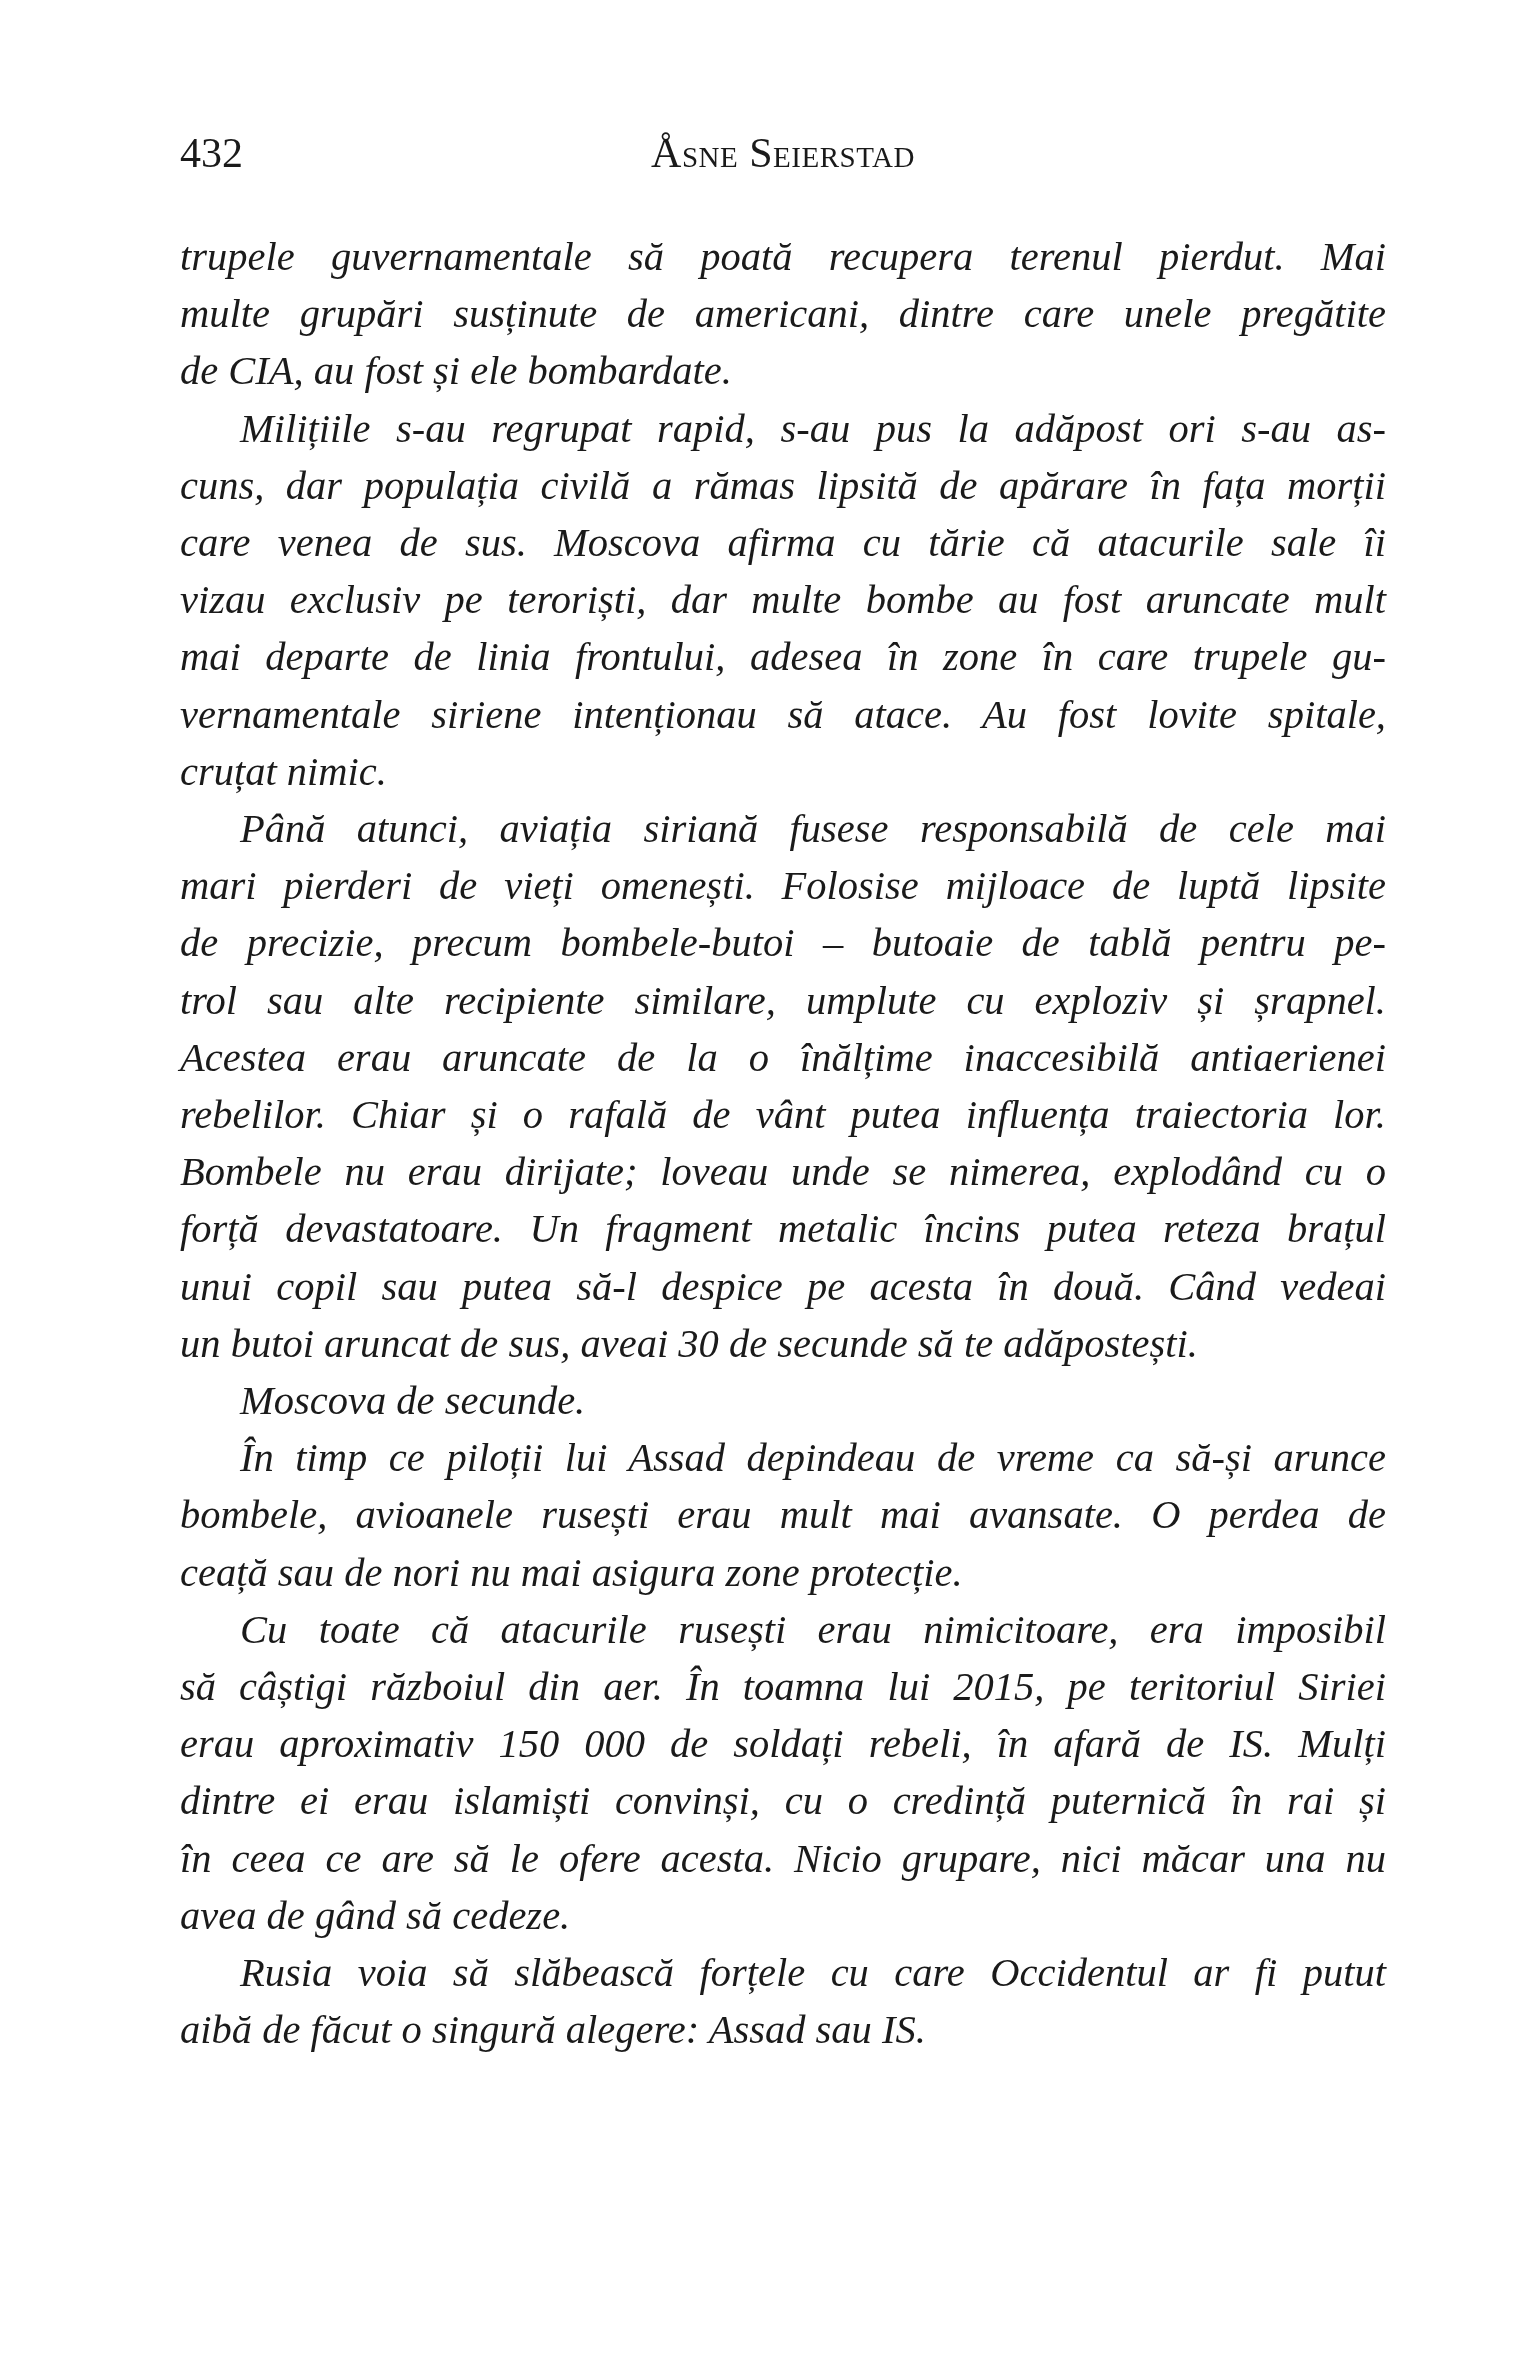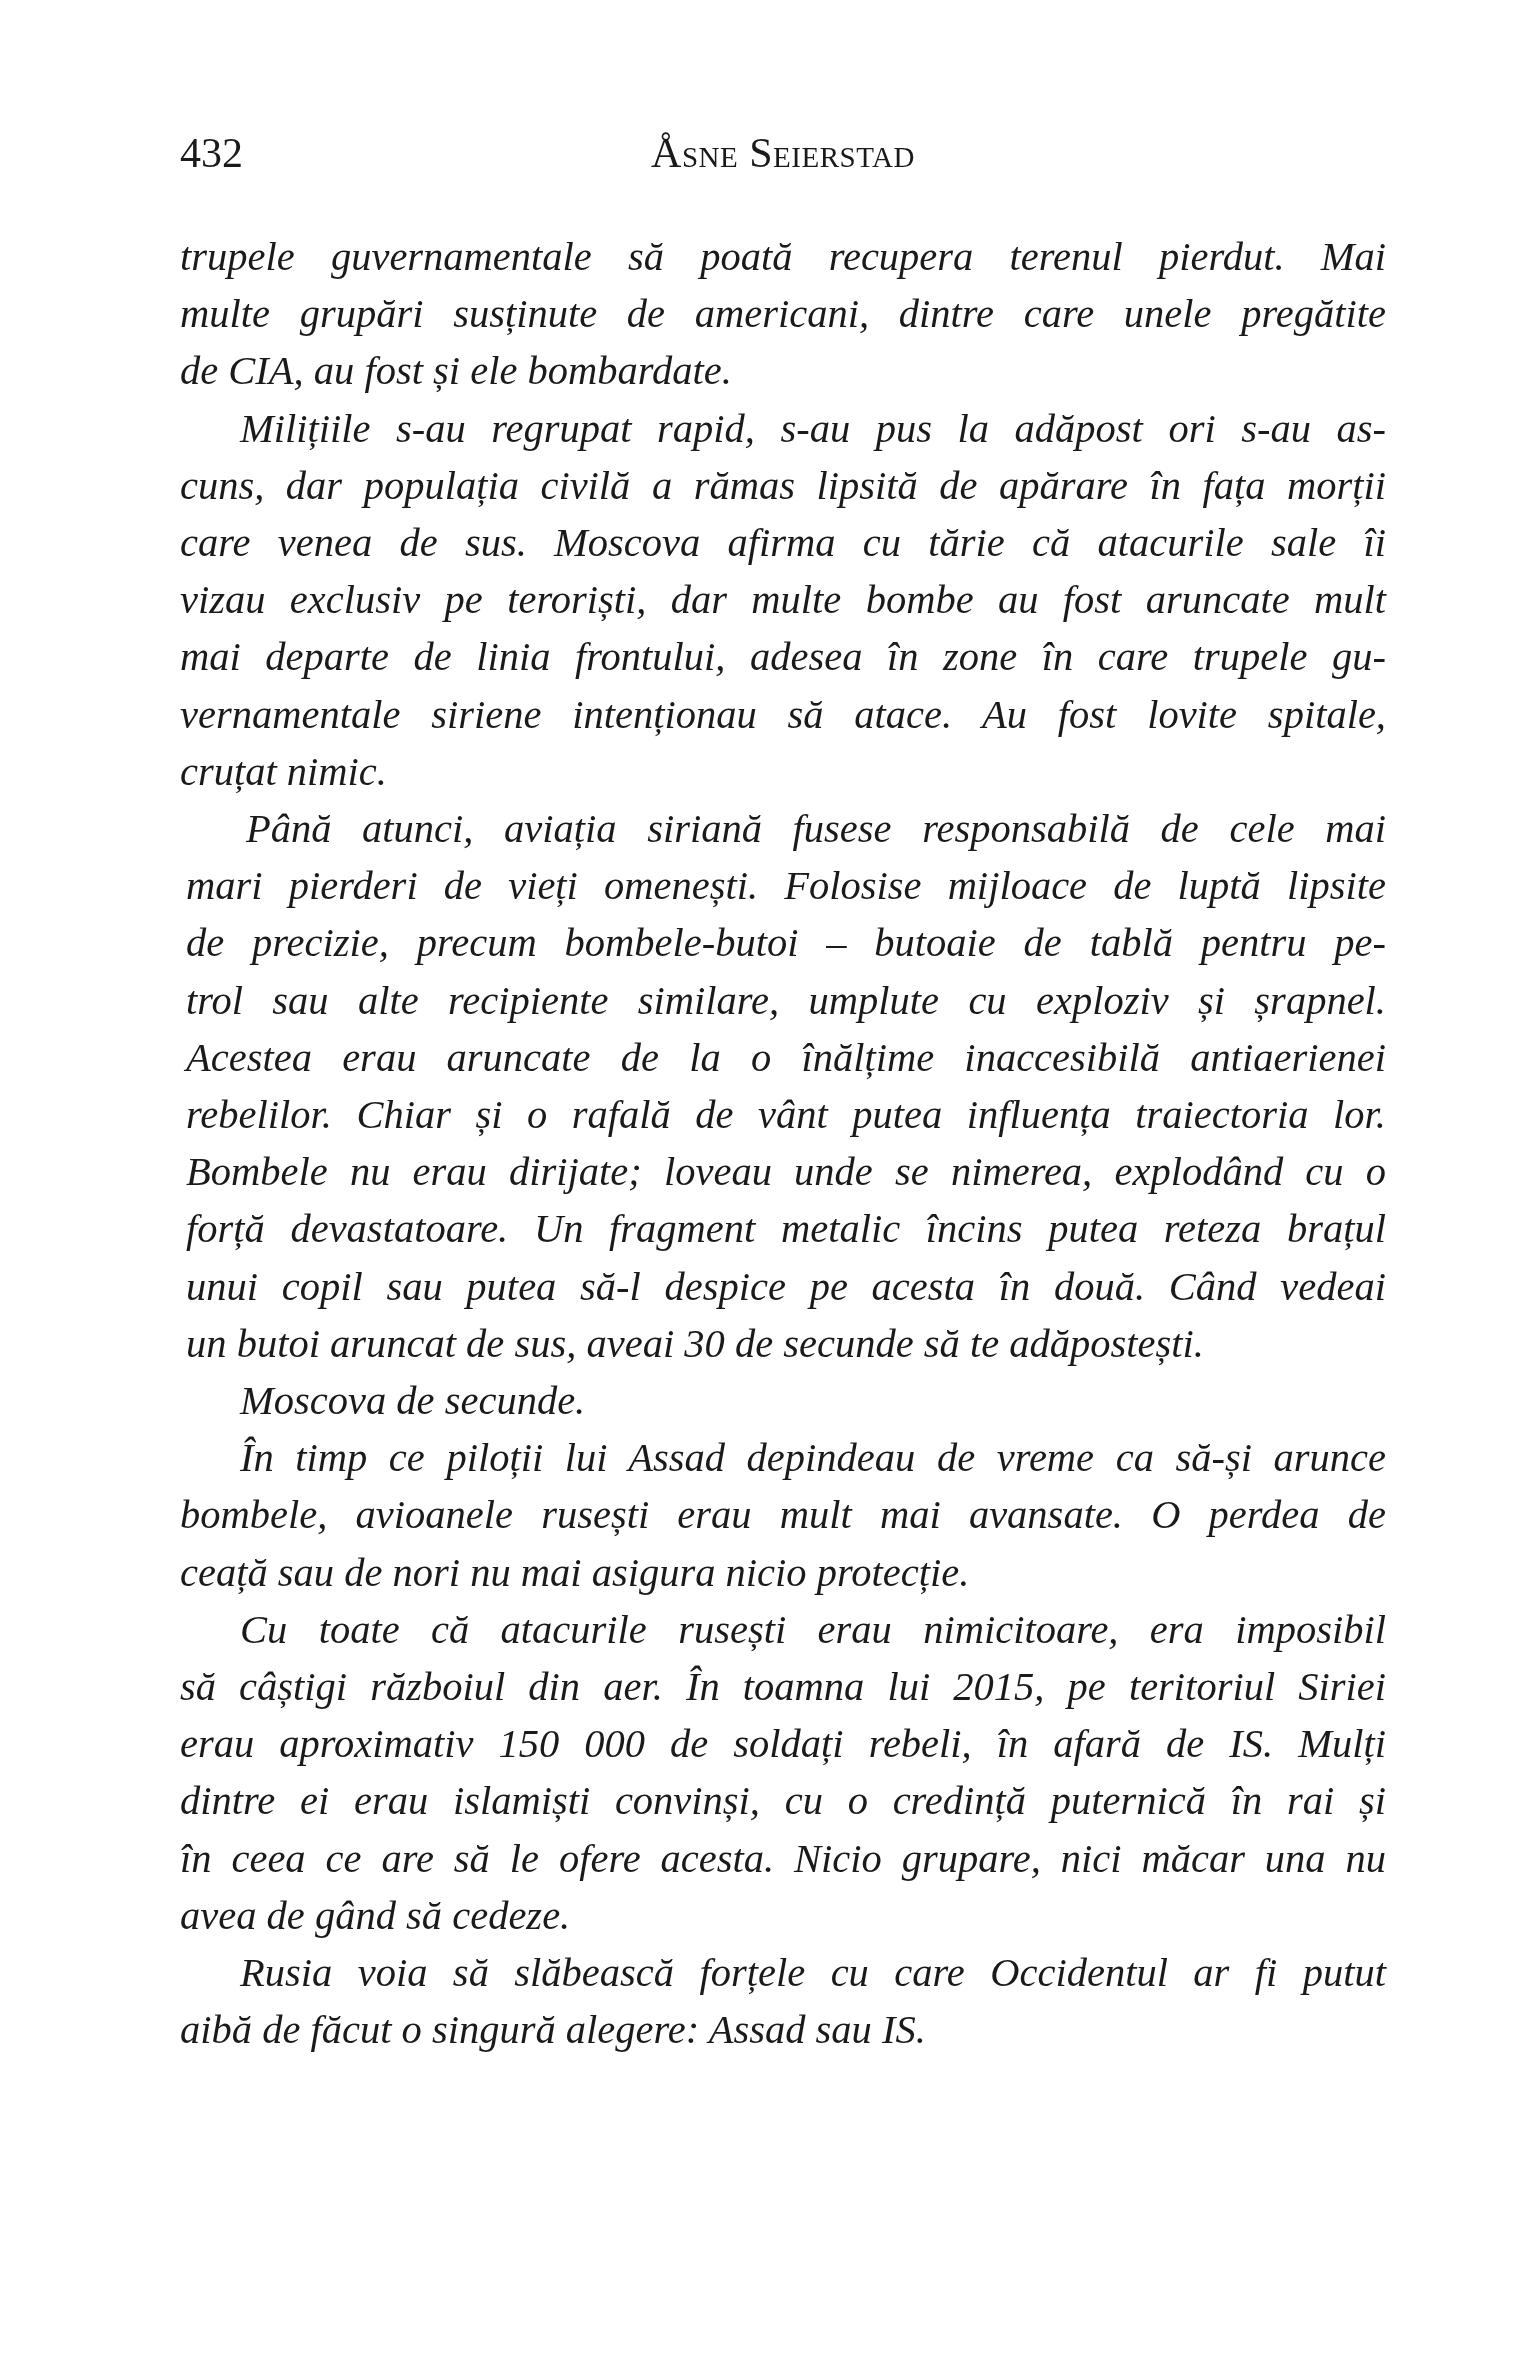--- a/index.html
+++ b/index.html
@@ -93,39 +93,39 @@
       </div>
       <div class="para" style="text-indent: 0px;">
         <span class="line indent">Milițiile s-au regrupat rapid, s-au pus la adăpost ori s-au as-</span>
         <span class="line">cuns, dar populația civilă a rămas lipsită de apărare în fața morții</span>
         <span class="line">care venea de sus. Moscova afirma cu tărie că atacurile sale îi</span>
         <span class="line">vizau exclusiv pe teroriști, dar multe bombe au fost aruncate mult</span>
         <span class="line">mai departe de linia frontului, adesea în zone în care trupele gu-</span>
         <span class="line">vernamentale siriene intenționau să atace. Au fost lovite spitale,</span>
         <span class="line last">cruțat nimic.</span>
       </div>
-      <div class="para" style="text-indent: 0px; margin-left: 6px;">
+      <div class="para" style="text-indent: 0px;">
         <span class="line indent">Până atunci, aviația siriană fusese responsabilă de cele mai</span>
         <span class="line">mari pierderi de vieți omenești. Folosise mijloace de luptă lipsite</span>
         <span class="line">de precizie, precum bombele-butoi – butoaie de tablă pentru pe-</span>
         <span class="line">trol sau alte recipiente similare, umplute cu exploziv și șrapnel.</span>
         <span class="line">Acestea erau aruncate de la o înălțime inaccesibilă antiaerienei</span>
         <span class="line">rebelilor. Chiar și o rafală de vânt putea influența traiectoria lor.</span>
         <span class="line">Bombele nu erau dirijate; loveau unde se nimerea, explodând cu o</span>
         <span class="line">forță devastatoare. Un fragment metalic încins putea reteza brațul</span>
         <span class="line">unui copil sau putea să-l despice pe acesta în două. Când vedeai</span>
         <span class="line last">un butoi aruncat de sus, aveai 30 de secunde să te adăpostești.</span>
       </div>
       <div class="para italic" style="text-indent: 0px;">
         <span class="line last indent">Moscova de secunde.</span>
       </div>
       <div class="para" style="text-indent: 0px;">
         <span class="line indent">În timp ce piloții lui Assad depindeau de vreme ca să-și arunce</span>
         <span class="line">bombele, avioanele rusești erau mult mai avansate. O perdea de</span>
-        <span class="line last">ceață sau de nori nu mai asigura nicio protecție.</span>
+        <span class="line last">ceață sau de nori nu mai asigura zone protecție.</span>
       </div>
       <div class="para" style="text-indent: 0px;">
         <span class="line indent">Cu toate că atacurile rusești erau nimicitoare, era imposibil</span>
         <span class="line">să câștigi războiul din aer. În toamna lui 2015, pe teritoriul Siriei</span>
         <span class="line">erau aproximativ 150 000 de soldați rebeli, în afară de IS. Mulți</span>
         <span class="line">dintre ei erau islamiști convinși, cu o credință puternică în rai și</span>
         <span class="line">în ceea ce are să le ofere acesta. Nicio grupare, nici măcar una nu</span>
         <span class="line last">avea de gând să cedeze.</span>
       </div>
       <div class="para" style="text-indent: 0px;">

